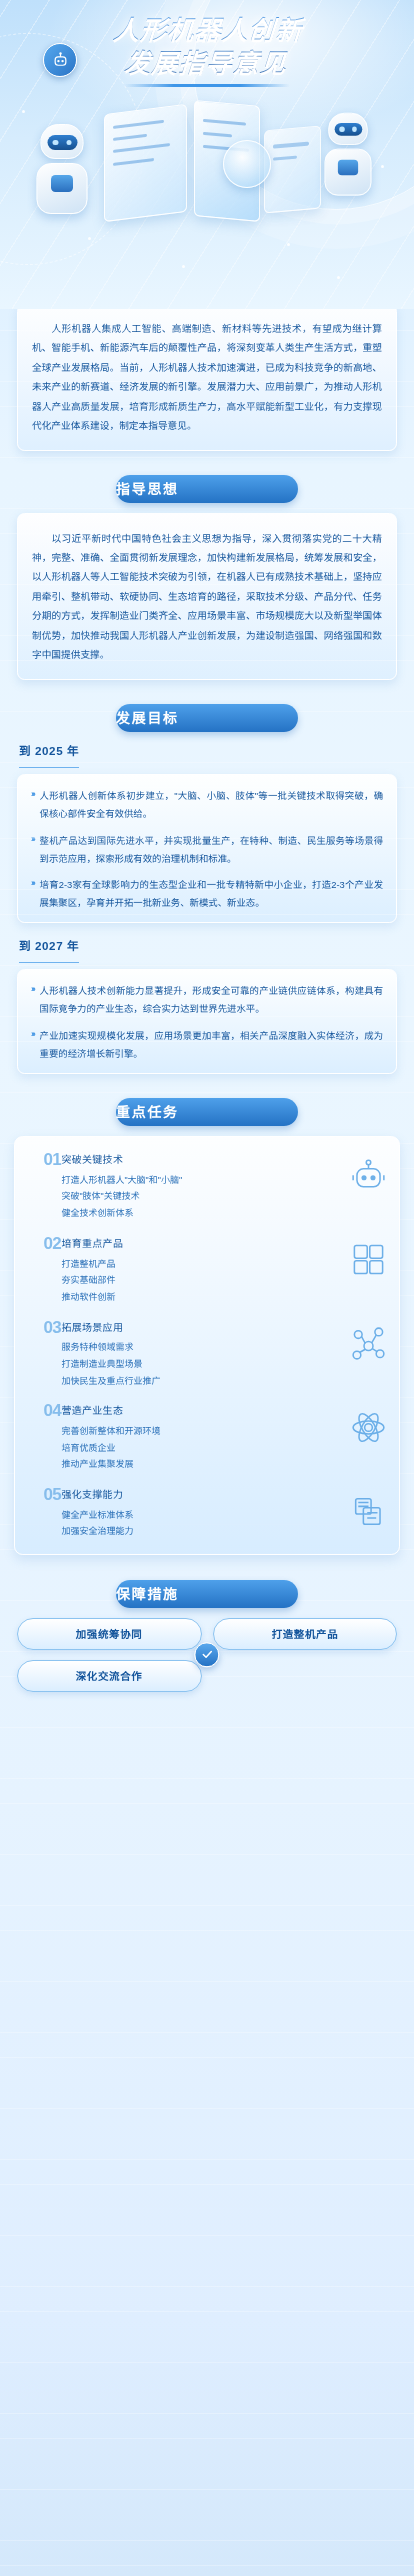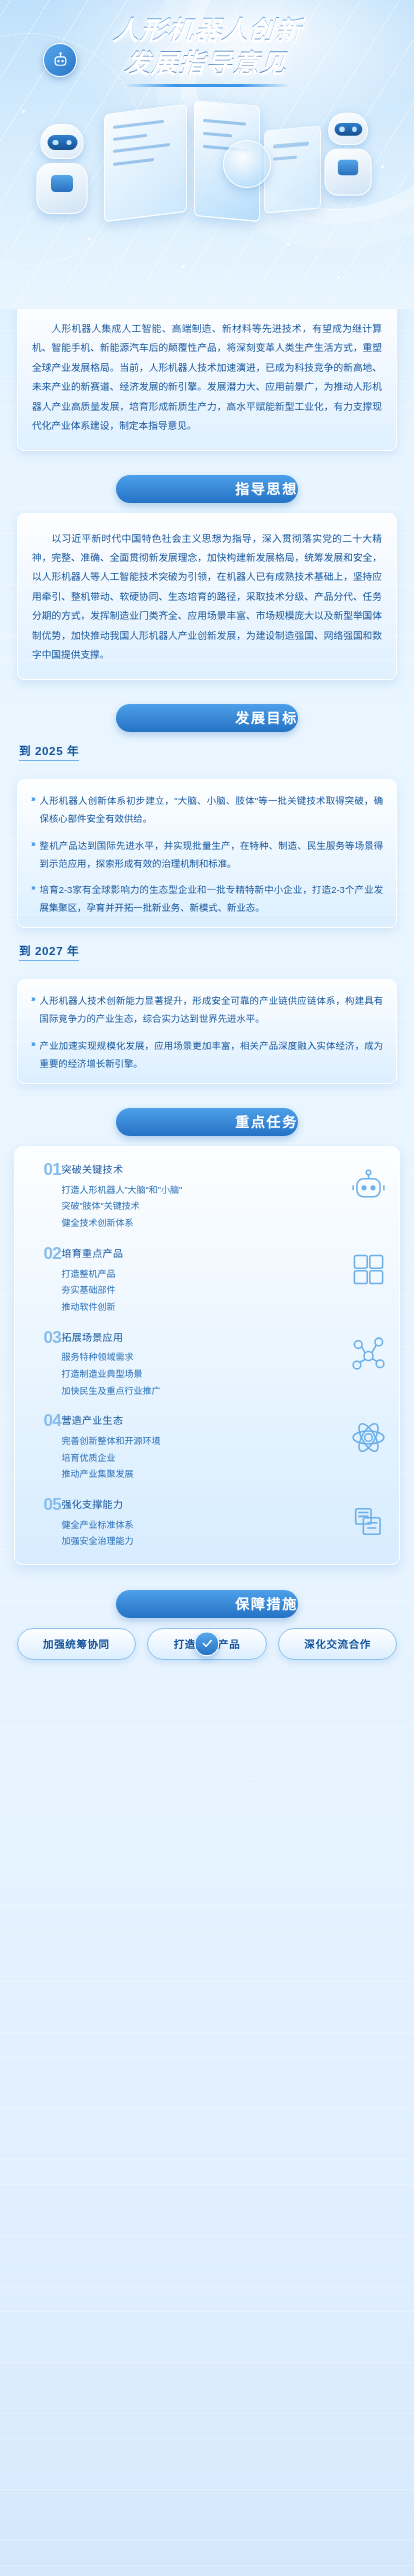--- a/index.html
+++ b/index.html
@@ -142,21 +142,21 @@
   .robot.r1 { left: 29px; top: 25.4px; }
   .robot.r2 { left: 315px; top: 10px; transform: scale(.92); }
   .dots { position: absolute; left: 0; top: 0; width: 100%; height: 100%; }
   .dot { position: absolute; width: 3.3px; height: 3.3px; border-radius: 50%; background: rgba(255,255,255,.9); }
 
   
   .ribbon {
     position: relative;
     width: 182px;
     margin: 0 auto 10px;
-    text-align: right;
+    text-align: left;
     color: #ffffff;
     font-size: 14px;
     font-weight: bold;
     letter-spacing: 1.7px;
     line-height: 28px;
     height: 28px;
     background: linear-gradient(180deg, #4ea0ea 0%, #2472c4 100%);
     border-radius: 14.4px;
     box-shadow: 0 3.3px 7.7px rgba(40,110,185,.3);
   }
@@ -180,26 +180,26 @@
   .card p {
     font-size: 9.7px;
     line-height: 2.0;
     color: #14559c;
     text-align: justify;
     text-indent: 2em;
   }
 
   
   .year-tag {
-    margin: 0 0 18px 19px;
+    margin: 0 0 6px 19px;
     display: inline-block;
     font-size: 11.6px;
     font-weight: bold;
     color: #14559c;
-    padding-bottom: 2px;
+    padding-bottom: 9px;
     border-bottom: 1.7px solid #6fb2ee;
     letter-spacing: 0.6px;
   }
   .goal-card {
     margin: 0 16.6px 14.4px;
     padding: 12px 13.3px 10px;
     border-radius: 7.7px;
     background: linear-gradient(180deg, rgba(255,255,255,.96), rgba(219,238,255,.96));
     border: 0.6px solid #ffffff;
     box-shadow: 0 3.3px 10px rgba(90,150,210,.16);
@@ -264,21 +264,21 @@
   .task-icon {
     position: absolute; right: -2.2px; top: 4.4px;
     width: 41px; height: 41px; opacity: .9;
   }
   .task-icon svg { width: 100%; height: 100%; }
 
   
   .pills {
     margin: 0 16.6px 22px;
     display: grid;
-    grid-template-columns: 1fr 1fr 1fr;
+    grid-template-columns: 1fr 1fr;
     gap: 10px 11px;
     position: relative;
   }
   .pill {
     height: 32px;
     border-radius: 16px;
     background: linear-gradient(180deg, #ffffff 0%, #dbeeff 100%);
     border: 1.1px solid #8cc3f0;
     color: #14559c;
     font-size: 10.5px;

